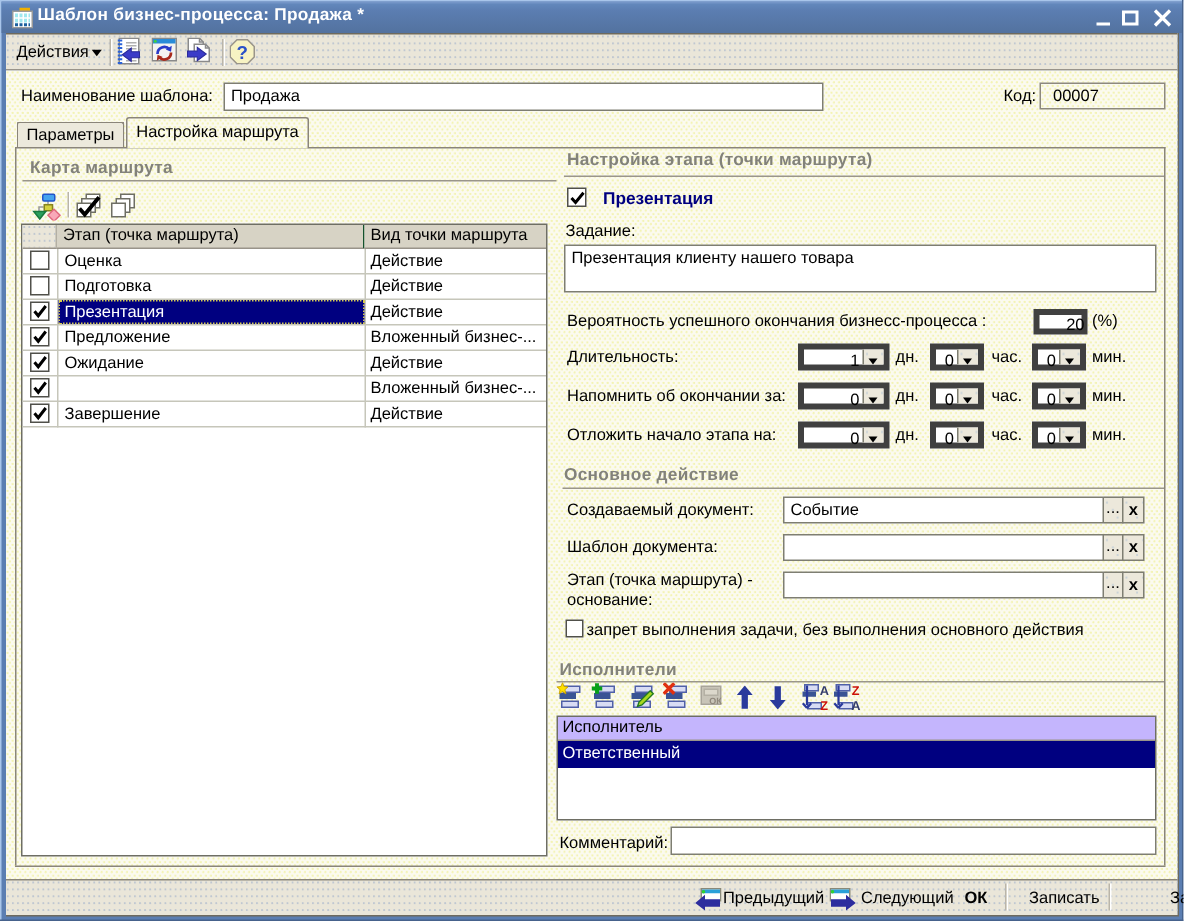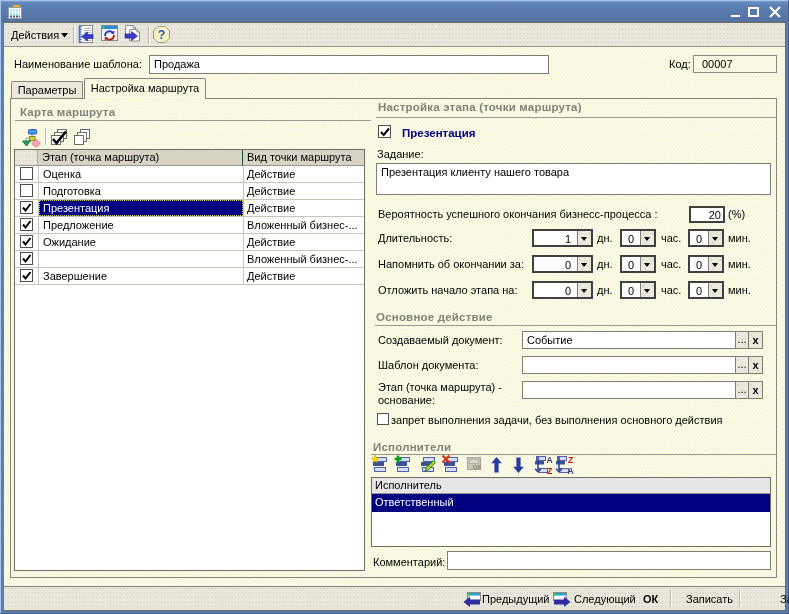--- a/index.html
+++ b/index.html
@@ -12,21 +12,21 @@
 .inp{position:absolute;background:#fff;border:1px solid #7e7e72}
 .btnb{position:absolute;background-color:#ece8db;background-image:radial-gradient(circle at 2px 3px, #c9d2d7 .55px, rgba(0,0,0,0) .95px),radial-gradient(circle at 6px 8px, #c9d2d7 .55px, rgba(0,0,0,0) .95px),radial-gradient(circle at 9px 13px, #c9d2d7 .55px, rgba(0,0,0,0) .95px);background-size:11px 15px;border:1px solid #7e7e72;text-align:center;font:11px "Liberation Sans",sans-serif;color:#000}
 .dotc{background-color:#fbfaf0;background-image:
  radial-gradient(circle at 1px 1.2px, #f3f3b4 .55px, rgba(0,0,0,0) .95px),
  radial-gradient(circle at 2.7px 3.4px, #f3f3b4 .55px, rgba(0,0,0,0) .95px);
  background-size:3.4px 4.5px}
 .dotb{background-color:#eae6d9;background-image:
  radial-gradient(circle at 1.2px 1.4px, #bfc7d1 .5px, rgba(0,0,0,0) .9px);
  background-size:3.4px 4.6px}
 .cb{position:absolute;width:13px;height:13px;background:#fff;border:1px solid #50504a}
-.spin{position:absolute;border:2px solid #404040;background:#fff}
+.spin{position:absolute;border:4px solid #404040;background:#fff}
 .spin .v{position:absolute;top:0;bottom:0;left:0;font:11px "Liberation Sans",sans-serif;text-align:right;line-height:16px}
 .spin .b{position:absolute;top:0;bottom:0;right:0;width:14px;background-color:#ece8db;background-image:radial-gradient(circle at 2px 3px, #c9d2d7 .55px, rgba(0,0,0,0) .95px),radial-gradient(circle at 7px 8px, #c9d2d7 .55px, rgba(0,0,0,0) .95px),radial-gradient(circle at 4px 12px, #c9d2d7 .55px, rgba(0,0,0,0) .95px);background-size:10px 14px;border-left:1px solid #7e7e72}
 .spin .b:after{content:"";position:absolute;left:3px;top:6px;border:3.5px solid rgba(0,0,0,0);border-top:4.5px solid #000}
 .sep{position:absolute;width:1px;background:#bab5a9;box-shadow:1px 0 0 #fff}
 </style></head>
 <body>
 <div id="win">
 
  <div class="abs" style="left:0;top:0;width:789px;height:1px;background:#a8c5ea"></div>
  <div class="abs" style="left:0;top:0;width:1px;height:614px;background:#a8c5ea"></div>
@@ -49,20 +49,21 @@
         <rect x="8" y="7.5" width="2" height="2.5"></rect>
         <rect x="11" y="7.5" width="1" height="2.5"></rect>
    </g>
    <g fill="#1a5f9e">
      <rect x="2" y="10.5" width="2" height="2"></rect>
         <rect x="5" y="10.5" width="2" height="2"></rect>
         <rect x="8" y="10.5" width="2" height="2"></rect>
         <rect x="11" y="10.5" width="1" height="2"></rect>
    </g>
  </svg>
+ <div class="abs" style="left:25px;top:4px;font:bold 11.5px 'Liberation Sans',sans-serif;color:#fff;letter-spacing:0.2px">Шаблон бизнес-процесса: Продажа *</div>
  <div class="abs" style="left:731px;top:15px;width:9px;height:2px;background:#fff"></div>
  <div class="abs" style="left:748px;top:7px;width:11px;height:10px;border:2px solid #fff"></div>
  <svg class="abs" style="left:769px;top:6px" width="12" height="12" viewBox="0 0 12 12">
       <path d="M1 1 L11 11 M11 1 L1 11" stroke="#fff" stroke-width="2.2"></path>
     </svg>
 
  <div class="abs dotb" style="left:4px;top:22px;width:781px;height:25px;border-top:1px solid #6e6a5e;border-bottom:1px solid #99948a"></div>
  <div class="lab" style="left:11px;top:29px">Действия</div>
  <svg class="abs" style="left:61px;top:33px" width="7" height="5" viewBox="0 0 7 5">
       <path d="M0 0 L7 0 L3.5 4.5 Z" fill="#000"></path>
@@ -381,21 +382,21 @@
         <g fill="#d8dcf4" stroke="#5060a8" stroke-width="1">
           <rect x="4.5" y="13.5" width="9" height="4"></rect>
         </g>
         <path d="M5 2 v13 M5 17 l-2.8-3.2 M5 17 l2.8-3.2" stroke="#2a3a9c" stroke-width="1.5" fill="none" transform="translate(-1,0)"></path>
         <text x="15.5" y="8" font-size="8.5" font-weight="bold" font-family="Liberation Sans,sans-serif" fill="#cc1008" text-anchor="middle">Z</text>
         <text x="15.5" y="18.5" font-size="8.5" font-weight="bold" font-family="Liberation Sans,sans-serif" fill="#343c6c" text-anchor="middle">A</text>
       </svg>
     </div>
 
  <div class="abs" style="left:371px;top:477px;width:400px;height:70px;background:#fff;border:1px solid #6e6e64"></div>
- <div class="abs" style="left:372px;top:478px;width:398px;height:16px;background:#e5e5e5;border-bottom:1px solid #99948a;font:11px 'Liberation Sans',sans-serif;line-height:15px;padding-left:3px">Исполнитель</div>
+ <div class="abs" style="left:372px;top:478px;width:398px;height:16px;background:#c4b5fd;border-bottom:1px solid #99948a;font:11px 'Liberation Sans',sans-serif;line-height:15px;padding-left:3px">Исполнитель</div>
  <div class="abs" style="left:372px;top:494px;width:398px;height:18px;background:#000080;color:#fff;font:11px 'Liberation Sans',sans-serif;line-height:17px;padding-left:3px">Ответственный</div>
 
  <div class="lab" style="left:373px;top:556px">Комментарий:</div>
  <div class="inp" style="left:447px;top:551px;width:324px;height:19px"></div>
 
  <div class="abs dotb" style="left:4px;top:586px;width:781px;height:24px;border-top:1px solid #8a857a"></div>
  <svg class="abs" style="left:463px;top:592px" width="18" height="15" viewBox="0 0 18 15">
   <rect x="4.5" y="0.5" width="13" height="8" fill="#fff" stroke="#8a8a7a"></rect>
   <rect x="5" y="1" width="12" height="2.5" fill="#2aa0d8"></rect>
   <circle cx="6" cy="2.5" r="1.2" fill="#30d030"></circle>

